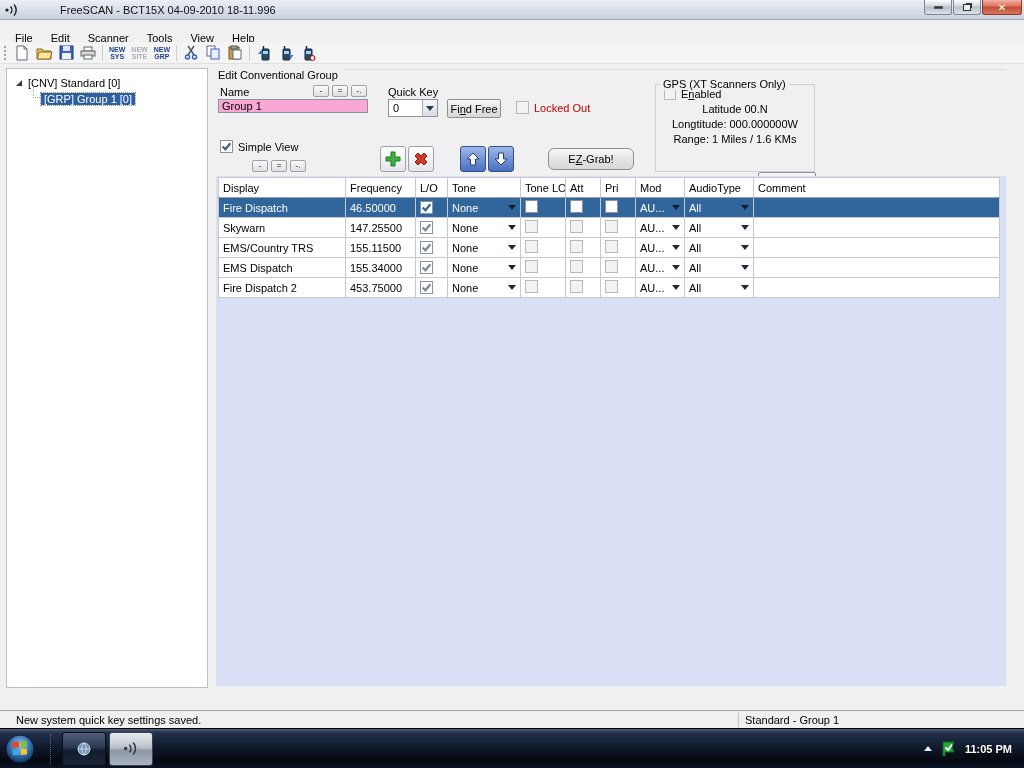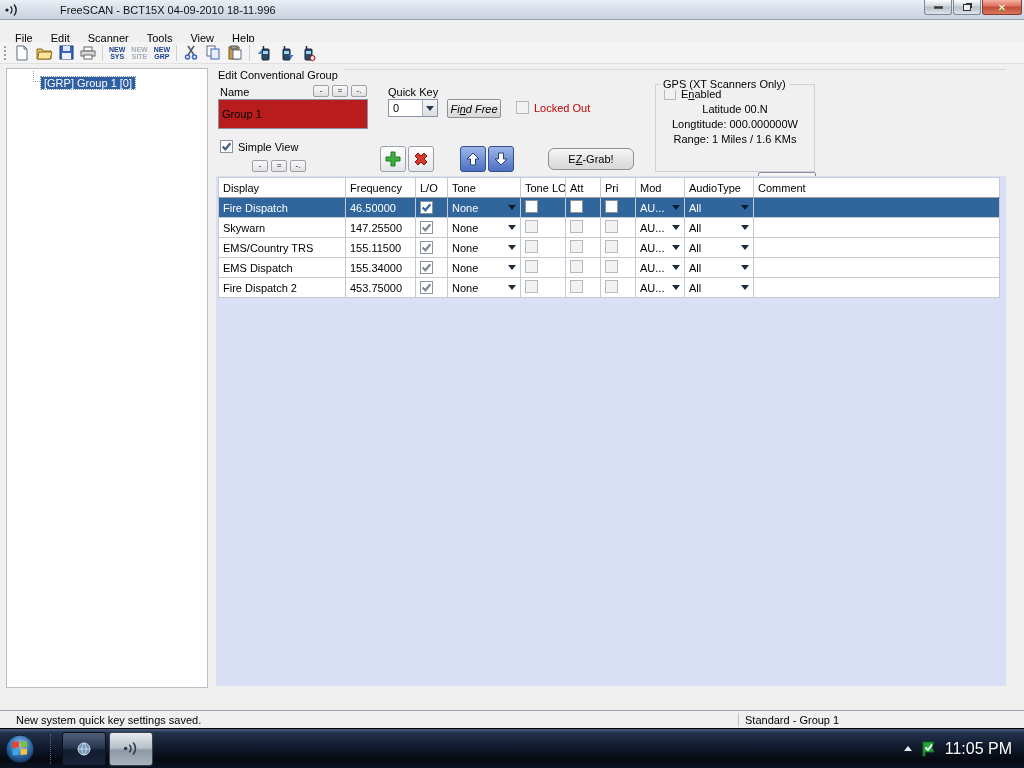--- a/index.html
+++ b/index.html
@@ -46,21 +46,21 @@
   .tree-child-row { display:flex; align-items:center; height:15px; padding-left:34px; cursor:default; position:relative; }
   .tree-connector { position:absolute; left:26px; top:-4px; width:7px; height:11px;
     border-left:1px dotted #9aa; border-bottom:1px dotted #9aa; }
   .tree-sel { background:#2e5fa3; color:#fff; padding:0 3px; outline:1px dotted #89a; }
 
   
   .workspace { position:absolute; left:0; top:64px; width:1024px; height:646px; }
   .group-caption { position:absolute; left:218px; top:5px; display:flex; align-items:flex-start; width:788px; }
   .group-caption .line { flex:1; height:1px; background:#d5d9e0; margin-left:6px; }
   .lbl { position:absolute; color:#000; }
-  .txt-input { position:absolute; height:30px; border:1px solid #8a93a1; background:#b91c1c; padding:0 3px;
+  .txt-input { position:absolute; height:14px; border:1px solid #8a93a1; background:#f9a8d4; padding:0 3px;
     font-size:11px; font-family:inherit; }
   .mini-group { position:absolute; display:flex; gap:3px; }
   .mini-btn { width:16px; height:12px; border:1px solid #9aa1ac; border-radius:2px;
     background:linear-gradient(180deg,#fbfbfb,#dfdfdf); font-size:8px; line-height:9px; text-align:center; cursor:default; }
   .btn { border:1px solid #8a8f99; border-radius:2px; background:linear-gradient(180deg,#f8f8f8,#e5e5e5 50%,#d8d8d8);
     font-size:11px; font-family:inherit; text-align:center; cursor:default; }
   .btn u { text-decoration:underline; }
   .combo { position:absolute; height:18px; border:1px solid #8a93a1; background:#fff; display:flex; align-items:center; }
   .combo .val { flex:1; padding-left:4px; }
   .combo .dd { width:15px; height:100%; border-left:1px solid #aab0ba;
@@ -109,21 +109,21 @@
   .start-orb { width:32px; height:32px; margin-left:4px; cursor:default; }
   .tb-grip { width:4px; height:30px; margin:0 8px 0 14px;
     background-image:radial-gradient(circle,#6b7florida 0,transparent 0); border-left:1px dotted #5a6a85; }
   .tb-btn { width:44px; height:34px; margin-right:3px; border:1px solid #0a0f1a; border-radius:3px;
     display:flex; align-items:center; justify-content:center; cursor:default;
     background:linear-gradient(180deg,#51607a,#2a3750 45%,#131d30 55%,#1a2438); }
   .tb-btn.active { background:linear-gradient(180deg,#e8ecef,#b9c1ca 45%,#8e98a5 55%,#aab3bd); border-color:#3a4250; }
   .tray { margin-left:auto; display:flex; align-items:center; gap:8px; padding-right:12px; color:#fff; }
   .tray-arrow { width:0; height:0; border-left:4px solid transparent; border-right:4px solid transparent;
     border-bottom:5px solid #e8eef5; cursor:default; }
-  .clock { font-size:16px; color:#fff; text-shadow:0 1px 2px #000; cursor:default; }
+  .clock { font-size:11px; color:#fff; text-shadow:0 1px 2px #000; cursor:default;font-weight:bold; }
 </style>
 </head>
 <body>
 
 <div id="screen">
 
   <div class="titlebar">
     <svg class="app-icon" viewBox="0 0 16 14">
       <circle cx="3" cy="7" r="1.6" fill="#1a1a1a"></circle>
       <path d="M6.5 3.5 a5 5 0 0 1 0 7" stroke="#1a1a1a" stroke-width="1.4" fill="none"></path>
@@ -235,20 +235,26 @@
       <svg width="15" height="16" viewBox="0 0 15 16">
           <rect x="4" y="4" width="7" height="11" rx="1" fill="#2d4a66" stroke="#12243a"></rect>
           <line x1="5.5" y1="1" x2="5.5" y2="4" stroke="#12243a" stroke-width="1.4"></line>
           <rect x="5" y="6" width="5" height="3" fill="#9fd4f0"></rect>
           <circle cx="11.5" cy="13" r="2.5" fill="#e8e8e8" stroke="#a00"></circle>
         </svg>
     </div>
   </div>
 
   <div class="tree-panel">
+    <div class="tree-row">
+      <svg class="tree-expander" viewBox="0 0 8 8">
+          <polygon points="7,1 7,7 1,7" fill="#3a3a3a"></polygon>
+        </svg>
+      <span>[CNV] Standard [0]</span>
+    </div>
     <div class="tree-child-row">
       <span class="tree-connector"></span>
       <span class="tree-sel">[GRP] Group 1 [0]</span>
     </div>
   </div>
 
   <div class="workspace">
 
     <div class="group-caption">
       <span>Edit Conventional Group</span>
@@ -266,21 +272,21 @@
     <input class="txt-input" style="left: 218px; top: 35px; width: 150px;" value="Group 1">
 
     <span class="lbl" style="left:388px; top:22px;">Quick Key</span>
     <div class="combo" style="left:388px; top:35px; width:50px;">
       <span class="val">0</span>
       <span class="dd">
           <span class="arr"></span>
         </span>
     </div>
 
-    <button class="btn" style="position:absolute; left:447px; top:35px; width:54px; height:19px;font-style:italic;">Fi<u>n</u>d Free</button>
+    <button class="btn" style="position:absolute; left:447px; top:35px; width:54px; height:19px;">Fi<u>n</u>d Free</button>
 
     <span class="cb dim" style="position:absolute; left:516px; top:37px;"></span>
     <span class="lbl red-label" style="left:534px; top:38px;">Locked Out</span>
 
     <div class="gps-box">
       <span class="gps-caption">GPS (XT Scanners Only)</span>
       <div class="gps-row">
         <span class="cb dim" style="width:12px;height:12px;"></span>
         <span style="margin-left:5px;">E<u>n</u>abled</span>
       </div>

